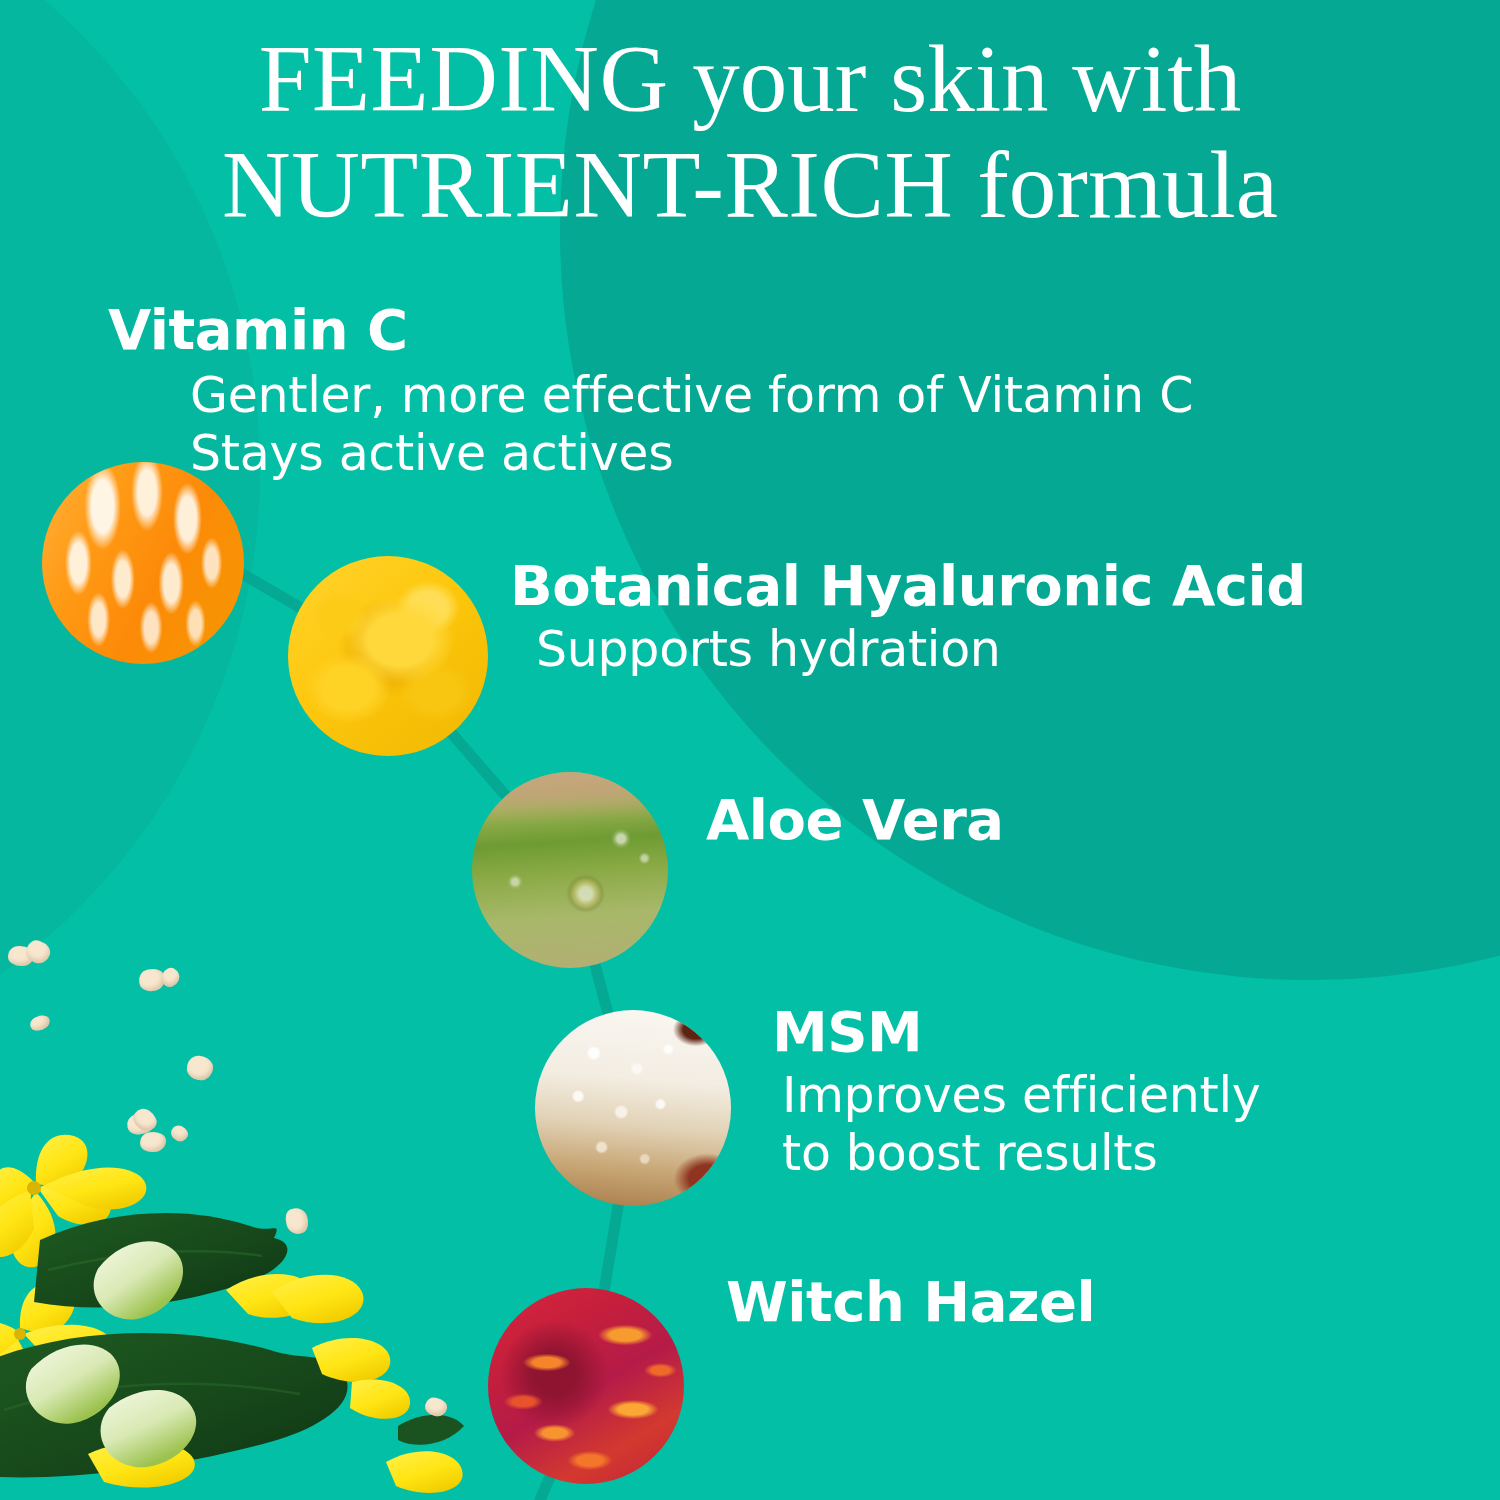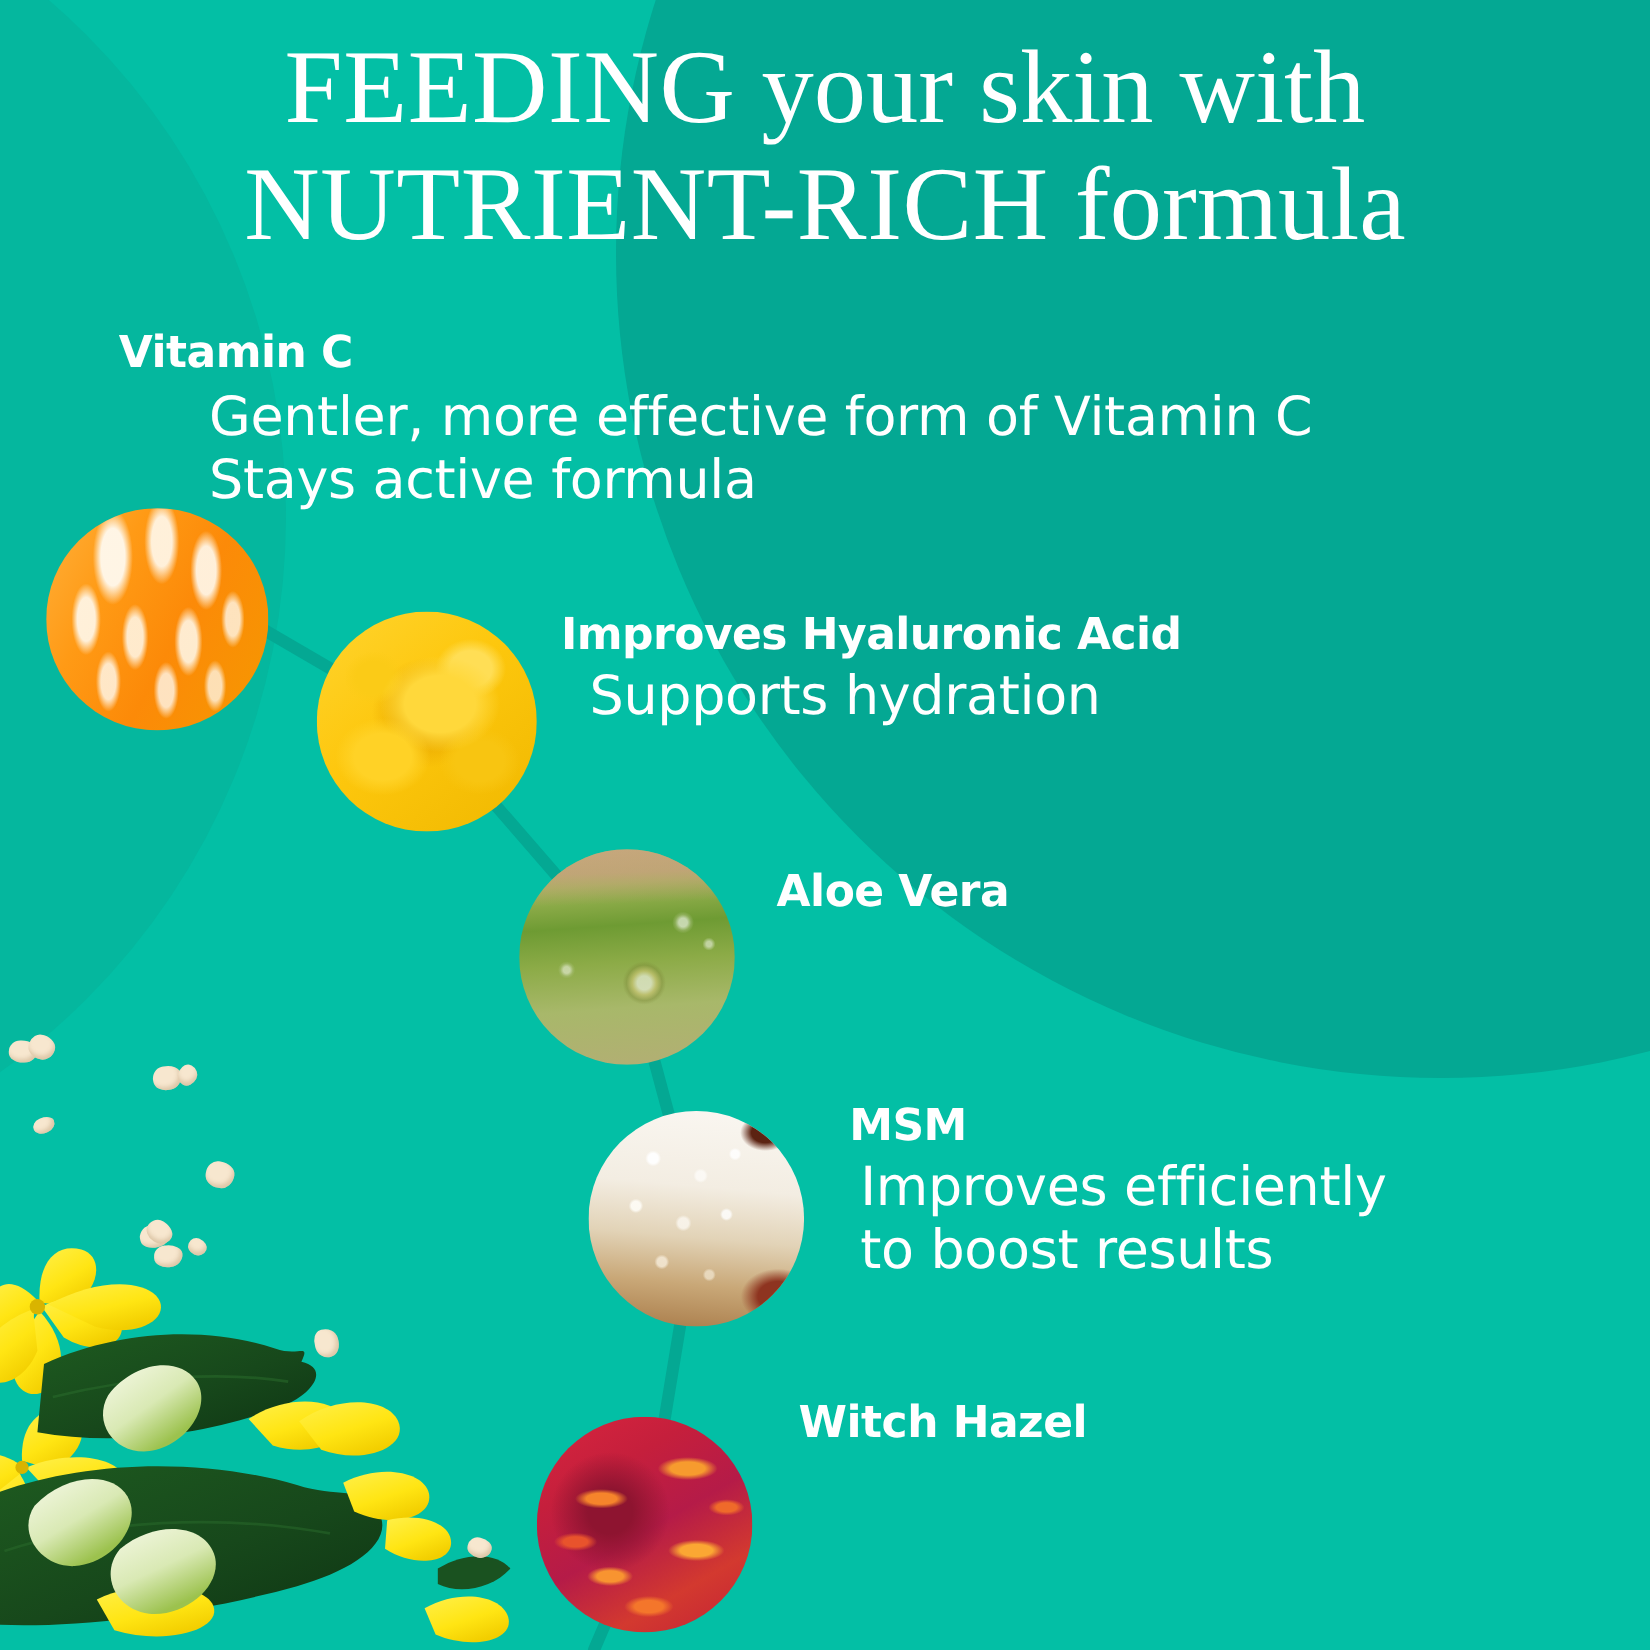--- a/index.html
+++ b/index.html
@@ -78,21 +78,21 @@
 
   
   .ing-text {
     position: absolute;
     color: #FFFFFF;
     z-index: 35;
   }
   .ing-name {
     font-family: "DejaVu Sans", sans-serif;
     font-weight: bold;
-    font-size: 40px;
+    font-size: 56px;
     line-height: 1.06;
     white-space: nowrap;
     letter-spacing: -0.5px;
   }
   .ing-desc {
     font-family: "DejaVu Sans", sans-serif;
     font-weight: normal;
     font-size: 49px;
     line-height: 1.18;
     letter-spacing: -0.3px;
@@ -263,26 +263,26 @@
   </div>
 
   <div class="ing-circle" id="circ-witch">
     <div class="photo"></div>
   </div>
 
   <div class="ing-text" id="txt-vitc">
     <div class="ing-name">Vitamin C</div>
     <div class="ing-desc">
       <span class="dline">Gentler, more effective form of Vitamin C</span>
-      <span class="dline">Stays active formula</span>
+      <span class="dline">Stays active actives</span>
     </div>
   </div>
 
   <div class="ing-text" id="txt-bha">
-    <div class="ing-name">Improves Hyaluronic Acid</div>
+    <div class="ing-name">Botanical Hyaluronic Acid</div>
     <div class="ing-desc">
       <span class="dline">Supports hydration</span>
     </div>
   </div>
 
   <div class="ing-text" id="txt-aloe">
     <div class="ing-name">Aloe Vera</div>
   </div>
 
   <div class="ing-text" id="txt-msm">

